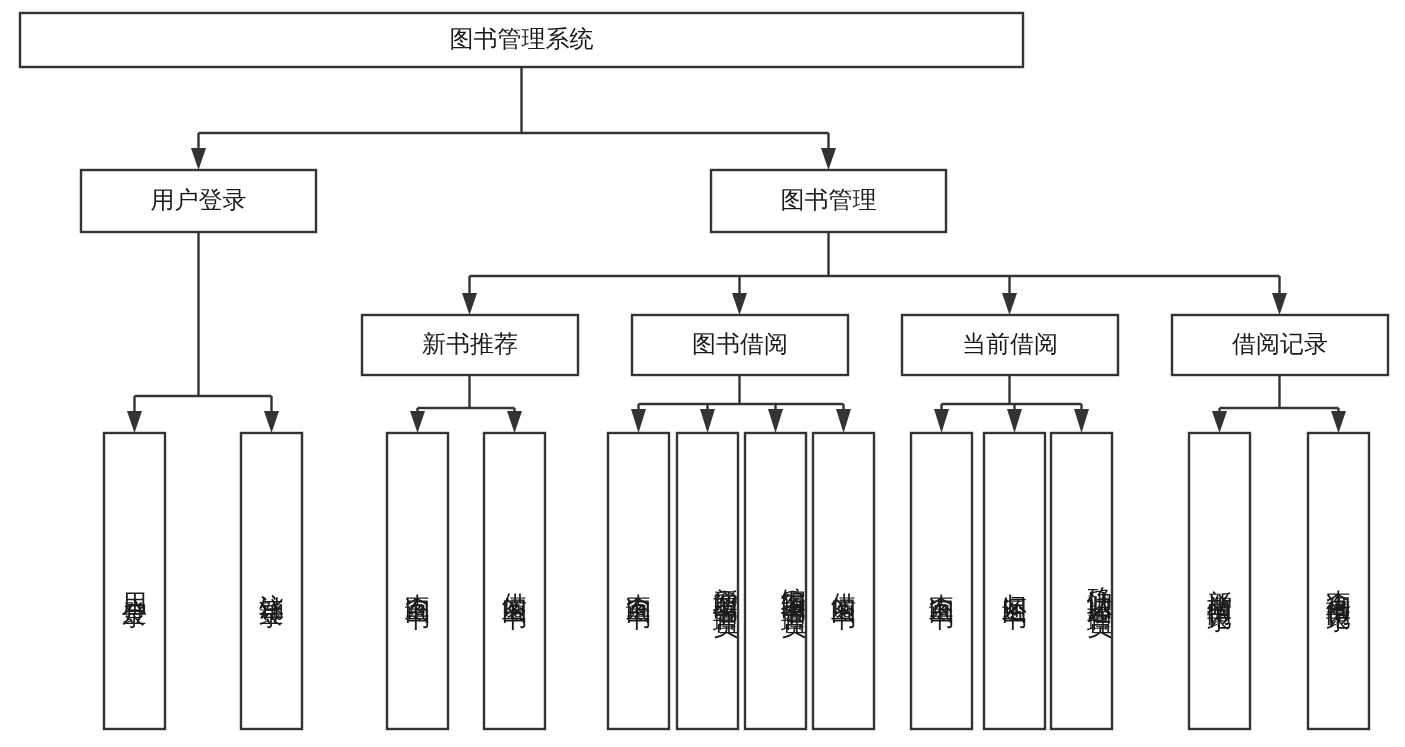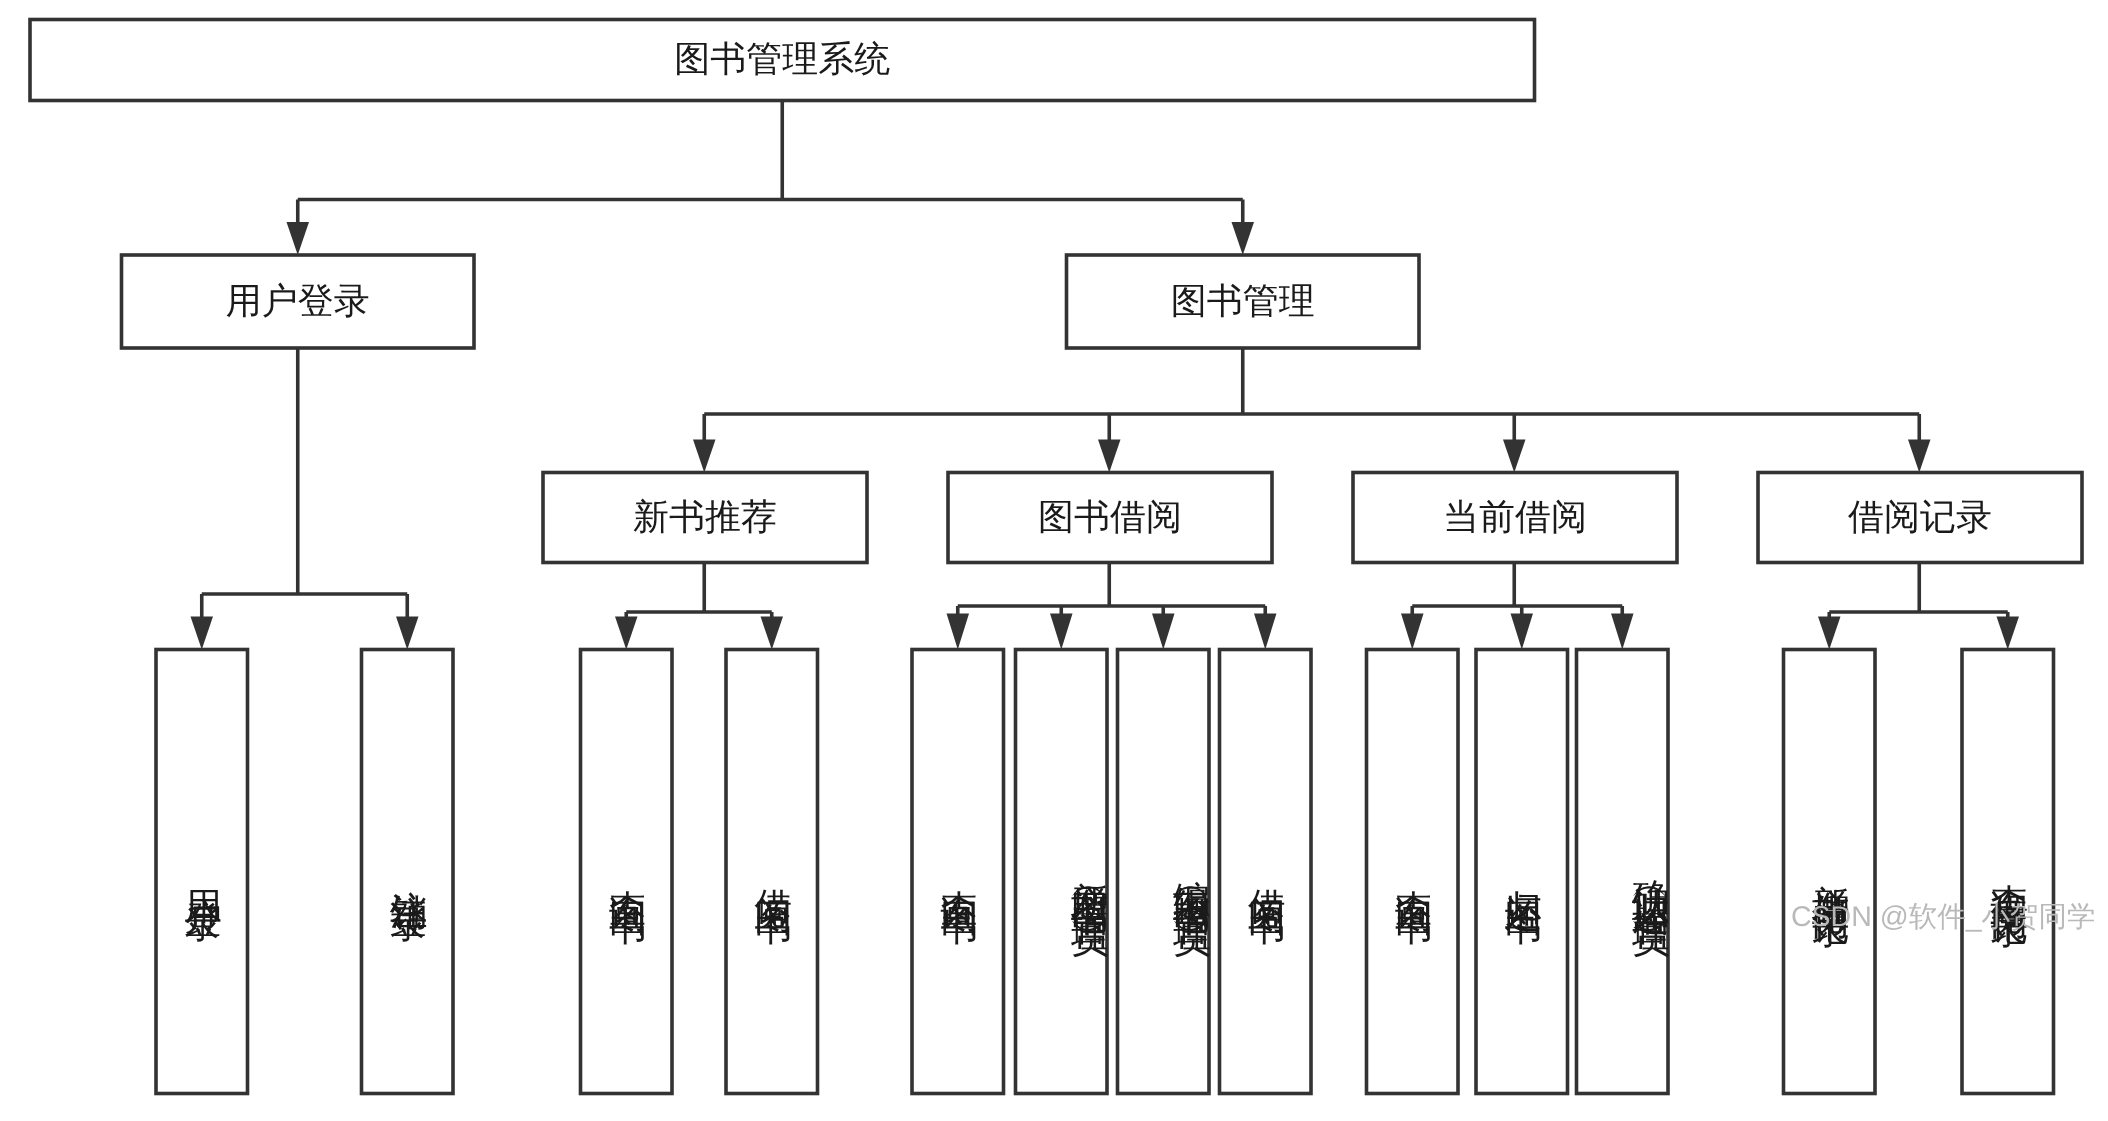--- a/index.html
+++ b/index.html
@@ -212,15 +212,14 @@
   <div class="vert-label" style="left:608px; top:433px; width:61px; height:296px; align-items:center; justify-content:center; display:flex;">查询图书</div>
   <div class="vert-label" style="left:677px; top:441px; width:61px; height:288px; align-items:flex-start; justify-content:center; display:flex;">新增图书（管理员）</div>
   <div class="vert-label" style="left:745px; top:441px; width:61px; height:288px; align-items:flex-start; justify-content:center; display:flex;">编辑图书（管理员）</div>
   <div class="vert-label" style="left:813px; top:433px; width:61px; height:296px; align-items:center; justify-content:center; display:flex;">借阅图书</div>
   <div class="vert-label" style="left:911px; top:433px; width:61px; height:296px; align-items:center; justify-content:center; display:flex;">查询图书</div>
   <div class="vert-label" style="left:984px; top:433px; width:61px; height:296px; align-items:center; justify-content:center; display:flex;">归还图书</div>
   <div class="vert-label" style="left:1051px; top:441px; width:61px; height:288px; align-items:flex-start; justify-content:center; display:flex;">确认归还（管理员）</div>
   <div class="vert-label" style="left:1189px; top:433px; width:61px; height:296px; align-items:center; justify-content:center; display:flex;">新增借阅记录</div>
   <div class="vert-label" style="left:1308px; top:433px; width:61px; height:296px; align-items:center; justify-content:center; display:flex;">查询借阅记录</div>
 
-  <div id="watermark">CSDN @软件_小贺同学</div>
 
 </div>
 
 </body></html>

